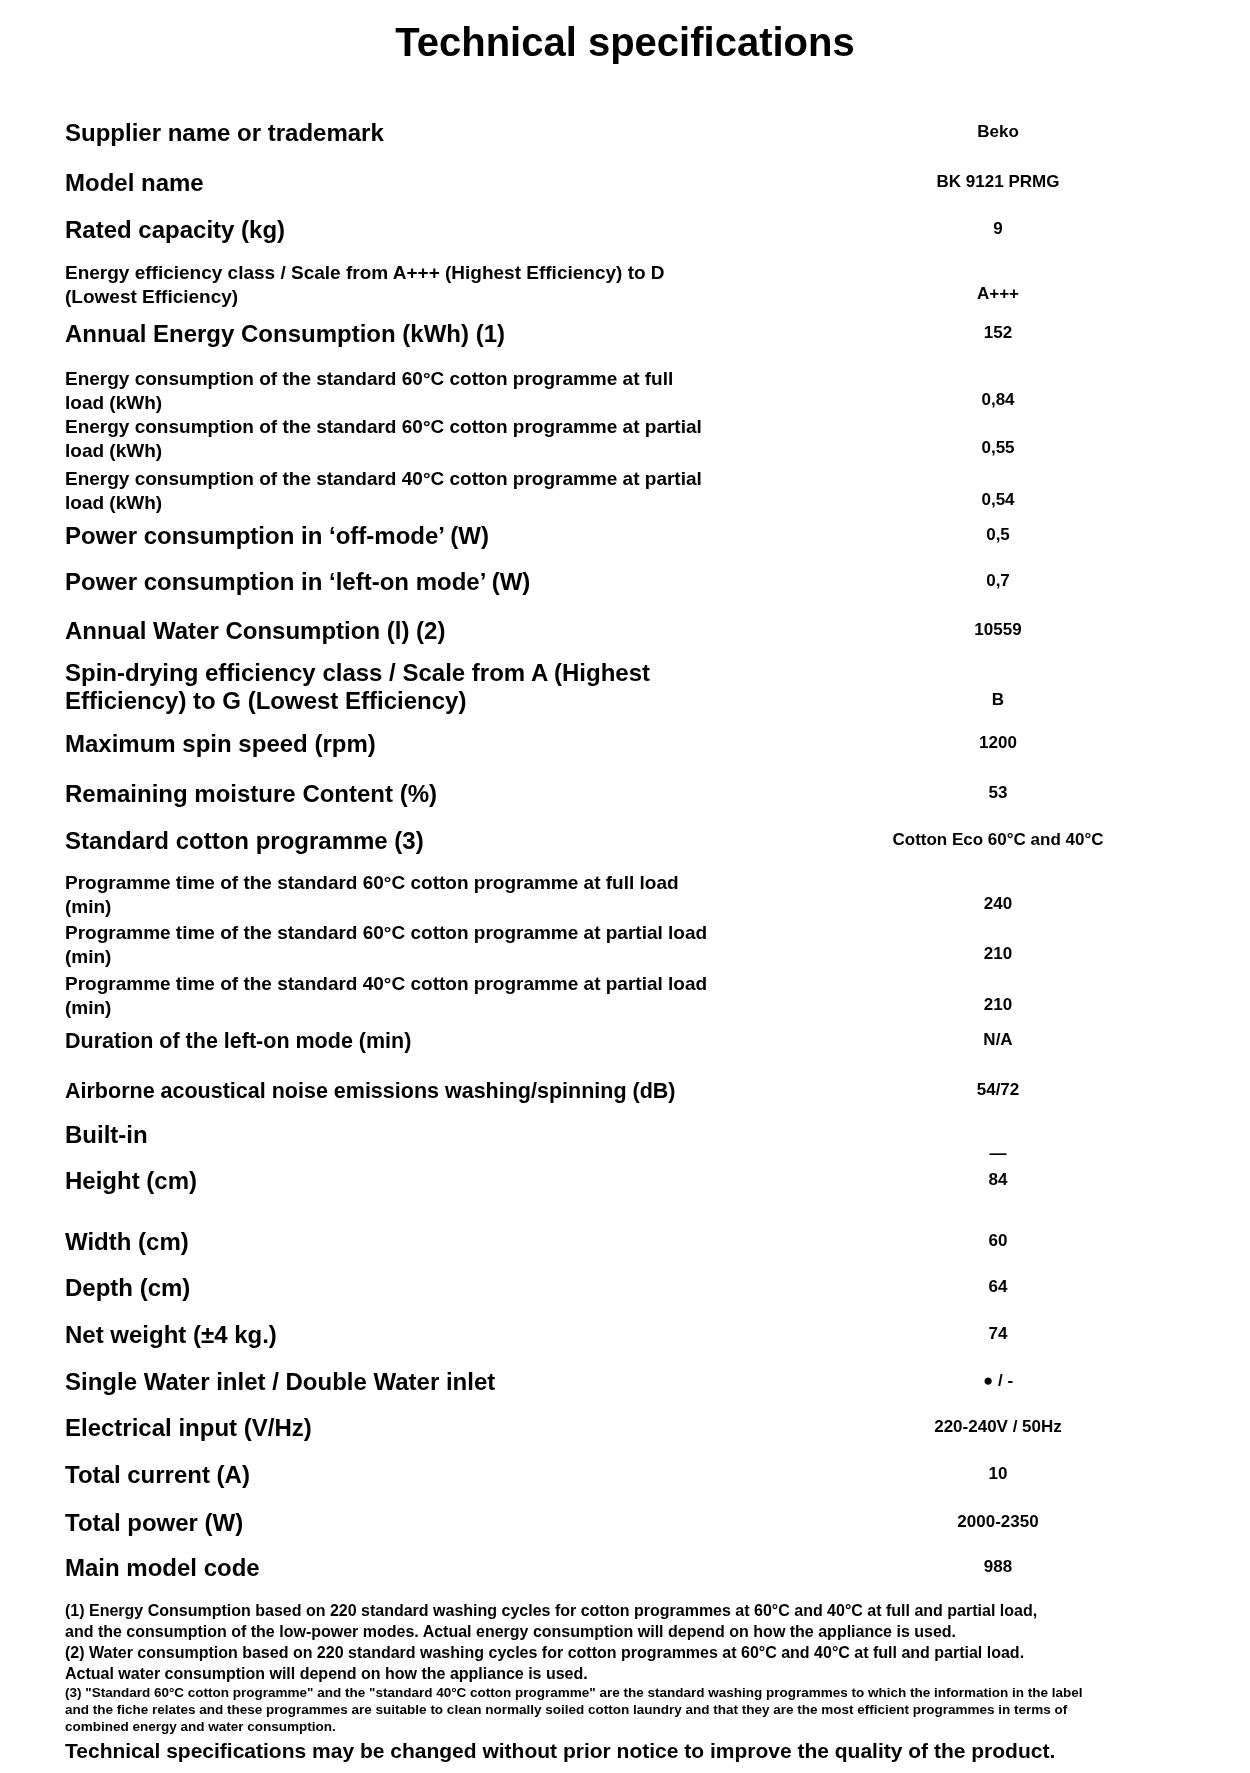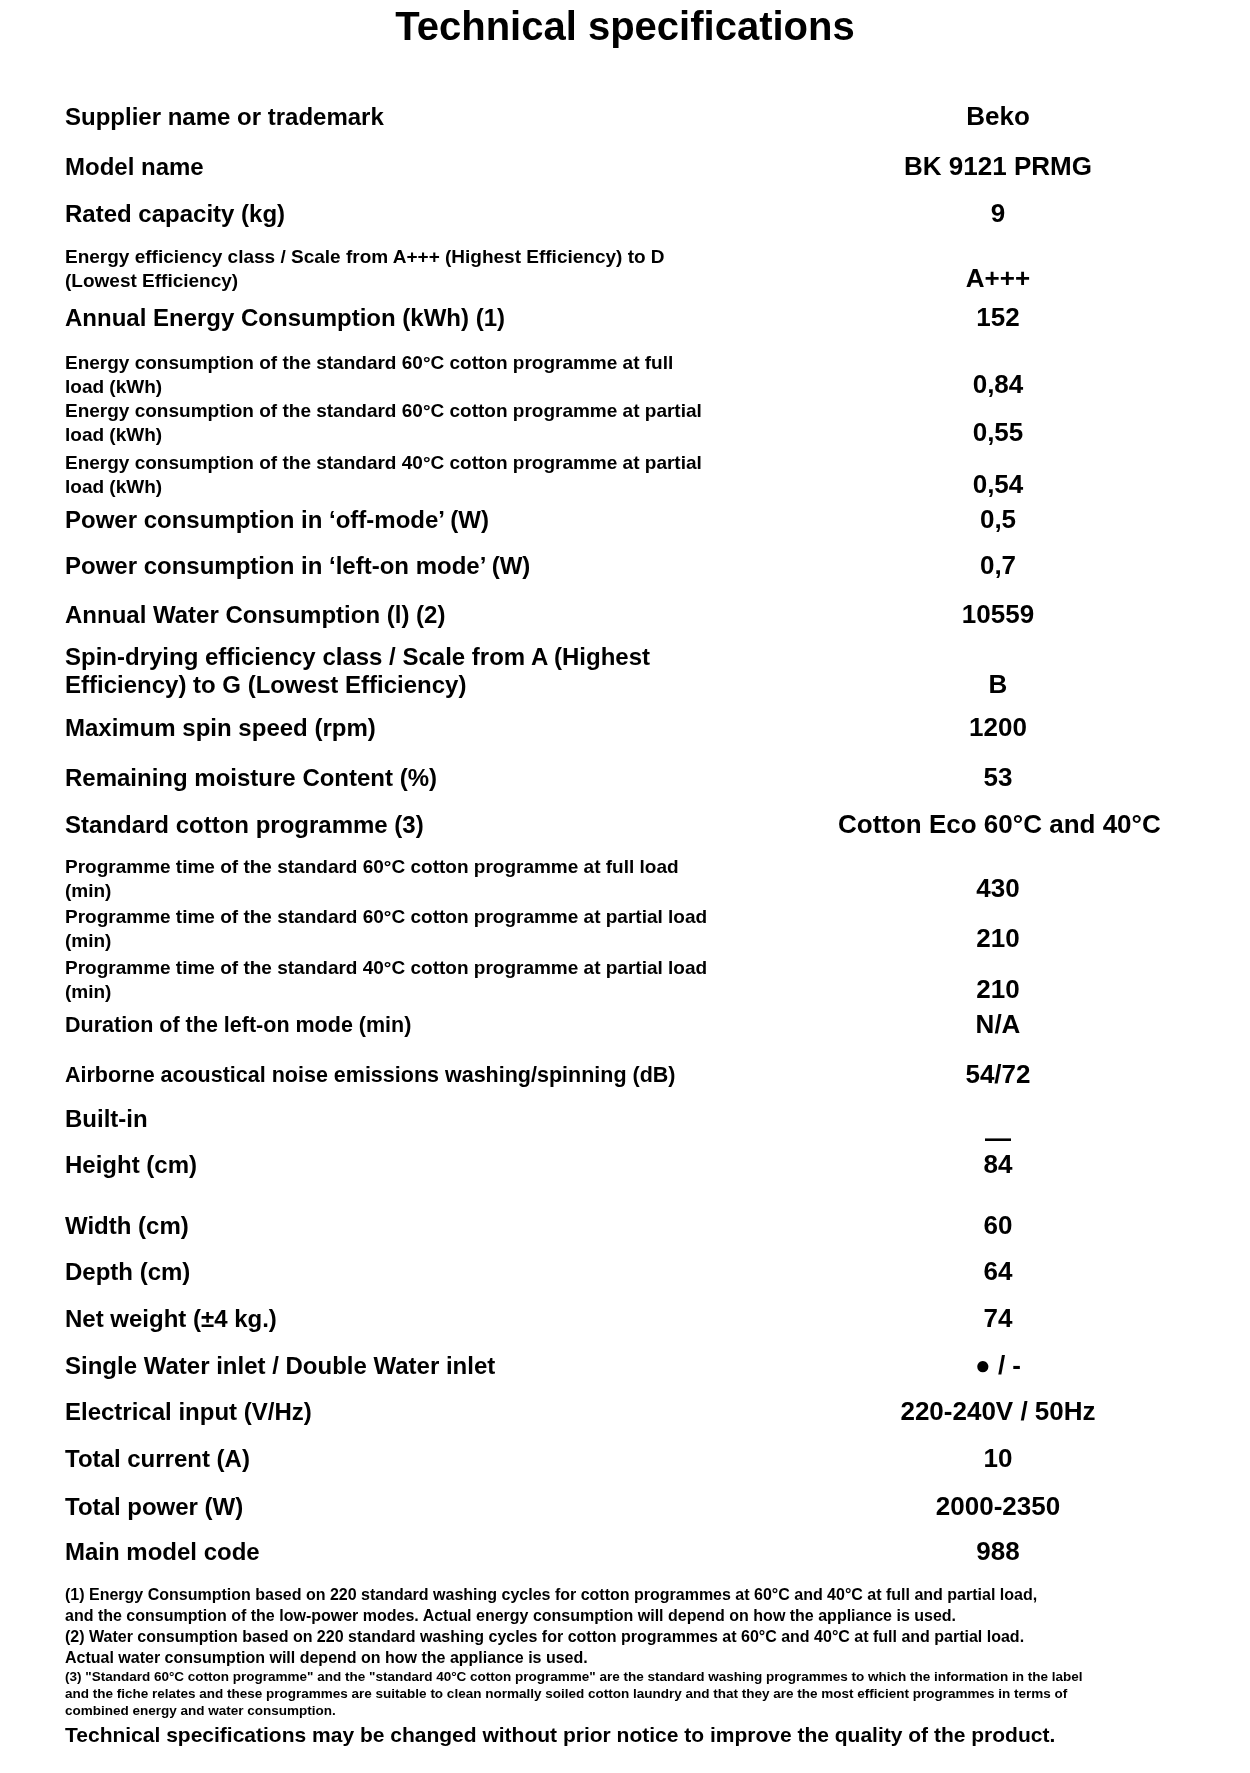--- a/index.html
+++ b/index.html
@@ -9,21 +9,21 @@
     color: #000000;
     font-family: "Liberation Sans", sans-serif;
     font-weight: bold;
   }
   .page {
     position: relative;
     width: 1250px;
     height: 1773px;
     background: #ffffff;
     overflow: hidden;
-    padding-top: 0;
+    padding-top: 16px;
     box-sizing: border-box;
   }
   .title {
     margin: 0;
     font-size: 40px;
     line-height: 52px;
     text-align: center;
     font-weight: bold;
   }
   .row {
@@ -31,21 +31,21 @@
     align-items: flex-end;
   }
   .row .label {
     margin-left: 65px;
     width: 773px;
     white-space: pre-line;
   }
   .row .value {
     width: 320px;
     text-align: center;
-    font-size: 26px;
+    font-size: 17px;
     line-height: 30px;
     white-space: nowrap;
   }
   .row.lg  { min-height: 34px; }
   .row.lg .label  { font-size: 24px; line-height: 28px; }
   .row.lg2 { min-height: 60px; }
   .row.lg2 .label { font-size: 24px; line-height: 28px; }
   .row.md  { min-height: 34px; }
   .row.md .label  { font-size: 21.5px; line-height: 28px; }
   .row.sm  { min-height: 48px; }
@@ -155,21 +155,21 @@
   </div>
 
   <div class="row lg" style="margin-top:13px">
     <div class="label">Standard cotton programme (3)</div>
     <div class="value">Cotton Eco 60°C and 40°C</div>
   </div>
 
   <div class="row sm" style="margin-top:16px">
     <div class="label">Programme time of the standard 60°C cotton programme at full load
 (min)</div>
-    <div class="value">430</div>
+    <div class="value">240</div>
   </div>
 
   <div class="row sm" style="margin-top:2px">
     <div class="label">Programme time of the standard 60°C cotton programme at partial load
 (min)</div>
     <div class="value">210</div>
   </div>
 
   <div class="row sm" style="margin-top:3px">
     <div class="label">Programme time of the standard 40°C cotton programme at partial load

